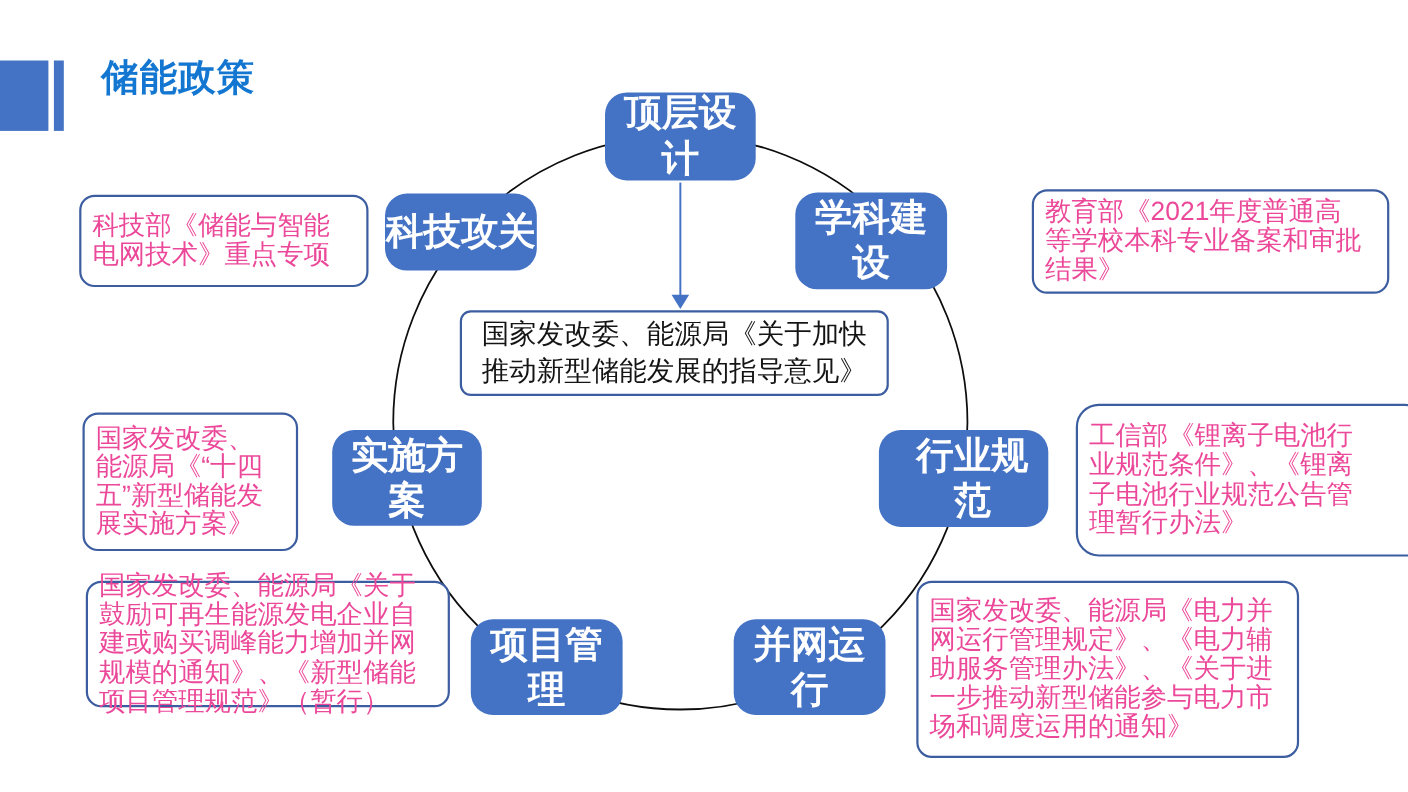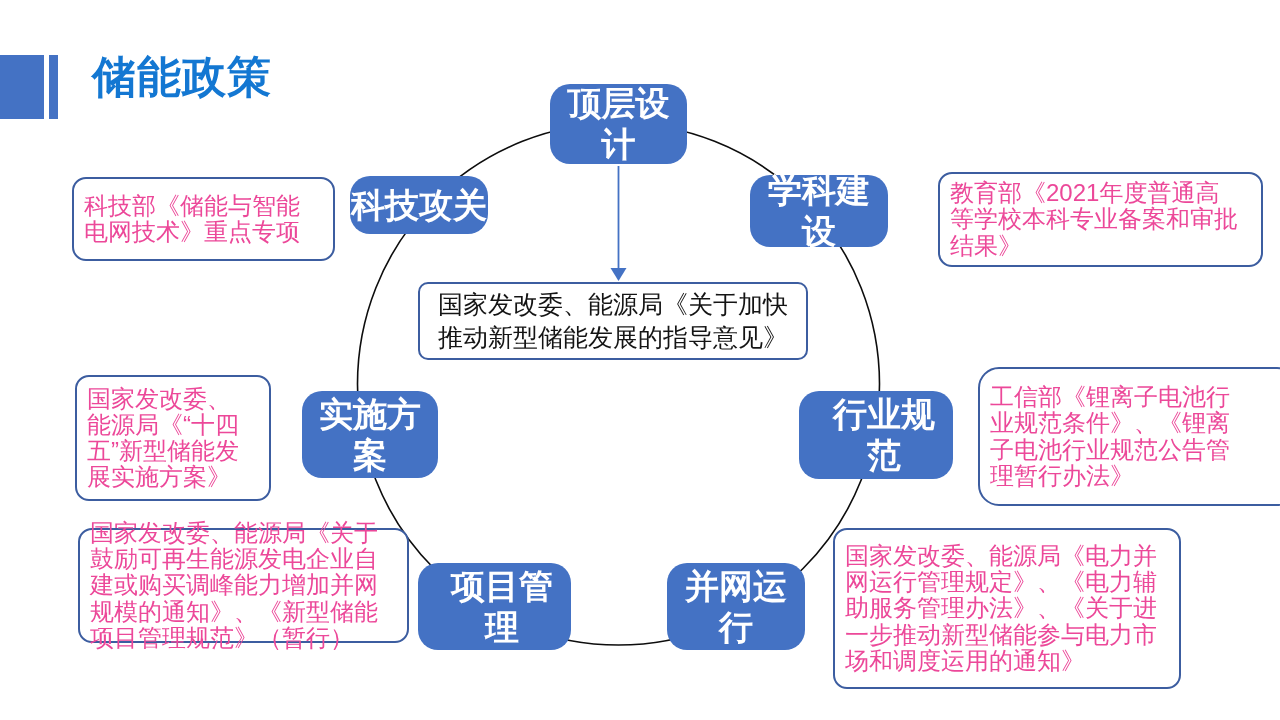--- a/index.html
+++ b/index.html
@@ -8,40 +8,40 @@
     position:relative;width:1280px;height:720px;background:#ffffff;
     overflow:hidden;margin:0 auto;
   }
   .svg-layer{position:absolute;left:0;top:0;width:1280px;height:720px;z-index:1;}
 
   
   .accent-block{position:absolute;left:0;top:55px;width:44px;height:64px;background:var(--accent,#4472C4);z-index:2;}
   .accent-bar{position:absolute;left:49px;top:55px;width:9px;height:64px;background:var(--accent,#4472C4);z-index:2;}
   .page-title{
     position:absolute;left:92px;top:48px;z-index:2;
-    font-size:44px;font-weight:bold;color:var(--title,#1377D2);
+    font-size:34px;font-weight:bold;color:var(--title,#1377D2);
     letter-spacing:1px;margin:0;
   }
 
   
   .node{
     position:absolute;z-index:3;
     background:var(--accent,#4472C4);
     border-radius:20px;
     color:#ffffff;font-weight:bold;font-size:34px;line-height:1.2;
     display:flex;align-items:center;justify-content:center;
     text-align:center;white-space:pre-line;
   }
   .node-top           {left:550px;top:84px; width:137px;height:80px;}
-  .node-subject       {left:750px;top:175px;width:138px;height:72px;}
+  .node-subject       {left:723px;top:175px;width:138px;height:88px;}
   .node-industry      {left:799px;top:391px;width:138px;height:88px;padding-left:16px;}
   .node-grid          {left:667px;top:563px;width:138px;height:87px;}
-  .node-project       {left:418px;top:563px;width:138px;height:87px;padding-left:15px;}
+  .node-project       {left:428px;top:563px;width:138px;height:87px;}
   .node-implementation{left:302px;top:391px;width:136px;height:87px;}
-  .node-tech          {left:350px;top:176px;width:138px;height:58px;}
+  .node-tech          {left:350px;top:176px;width:138px;height:70px;}
 
   
   .callout{
     position:absolute;z-index:3;
     background:#ffffff;border:2px solid var(--box-border,#3C5DA0);
     border-radius:14px;
     color:#ec4899;font-size:24px;line-height:1.09;
     display:flex;align-items:center;
     padding:0 10px;box-sizing:border-box;
     white-space:pre-line;

